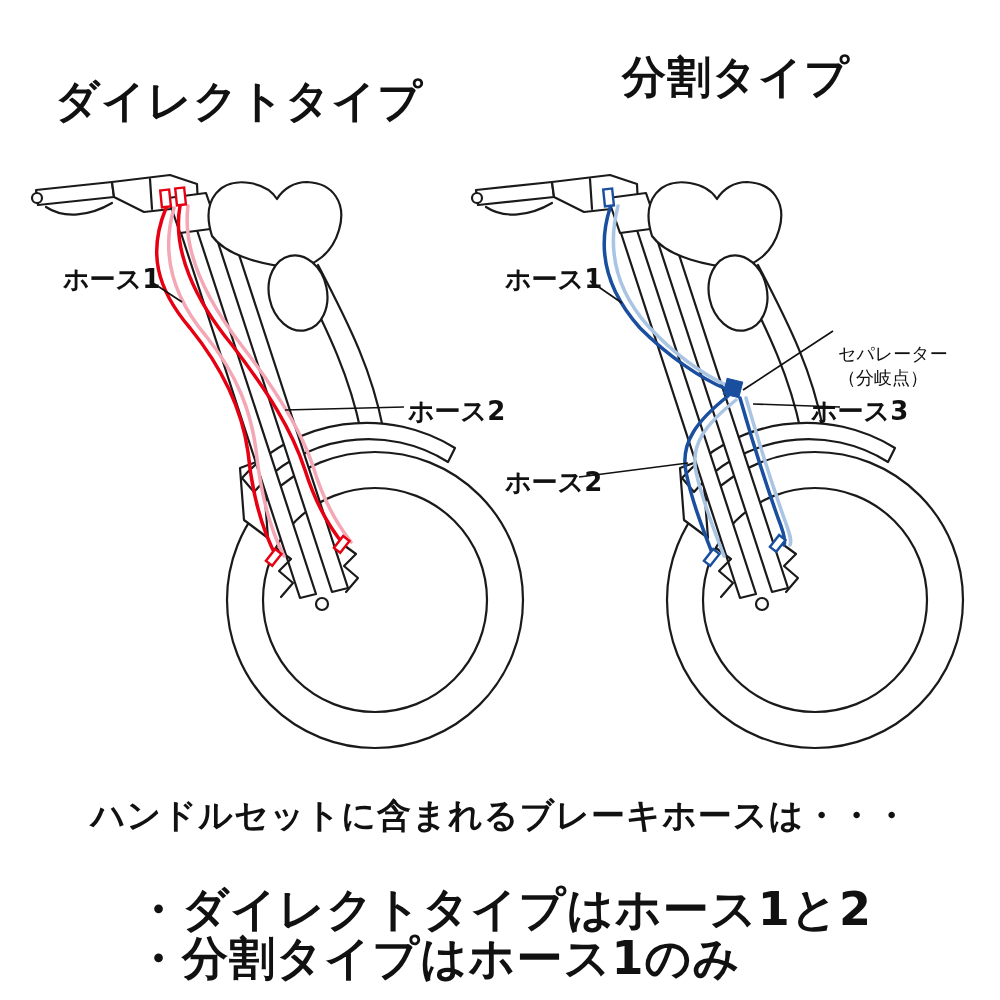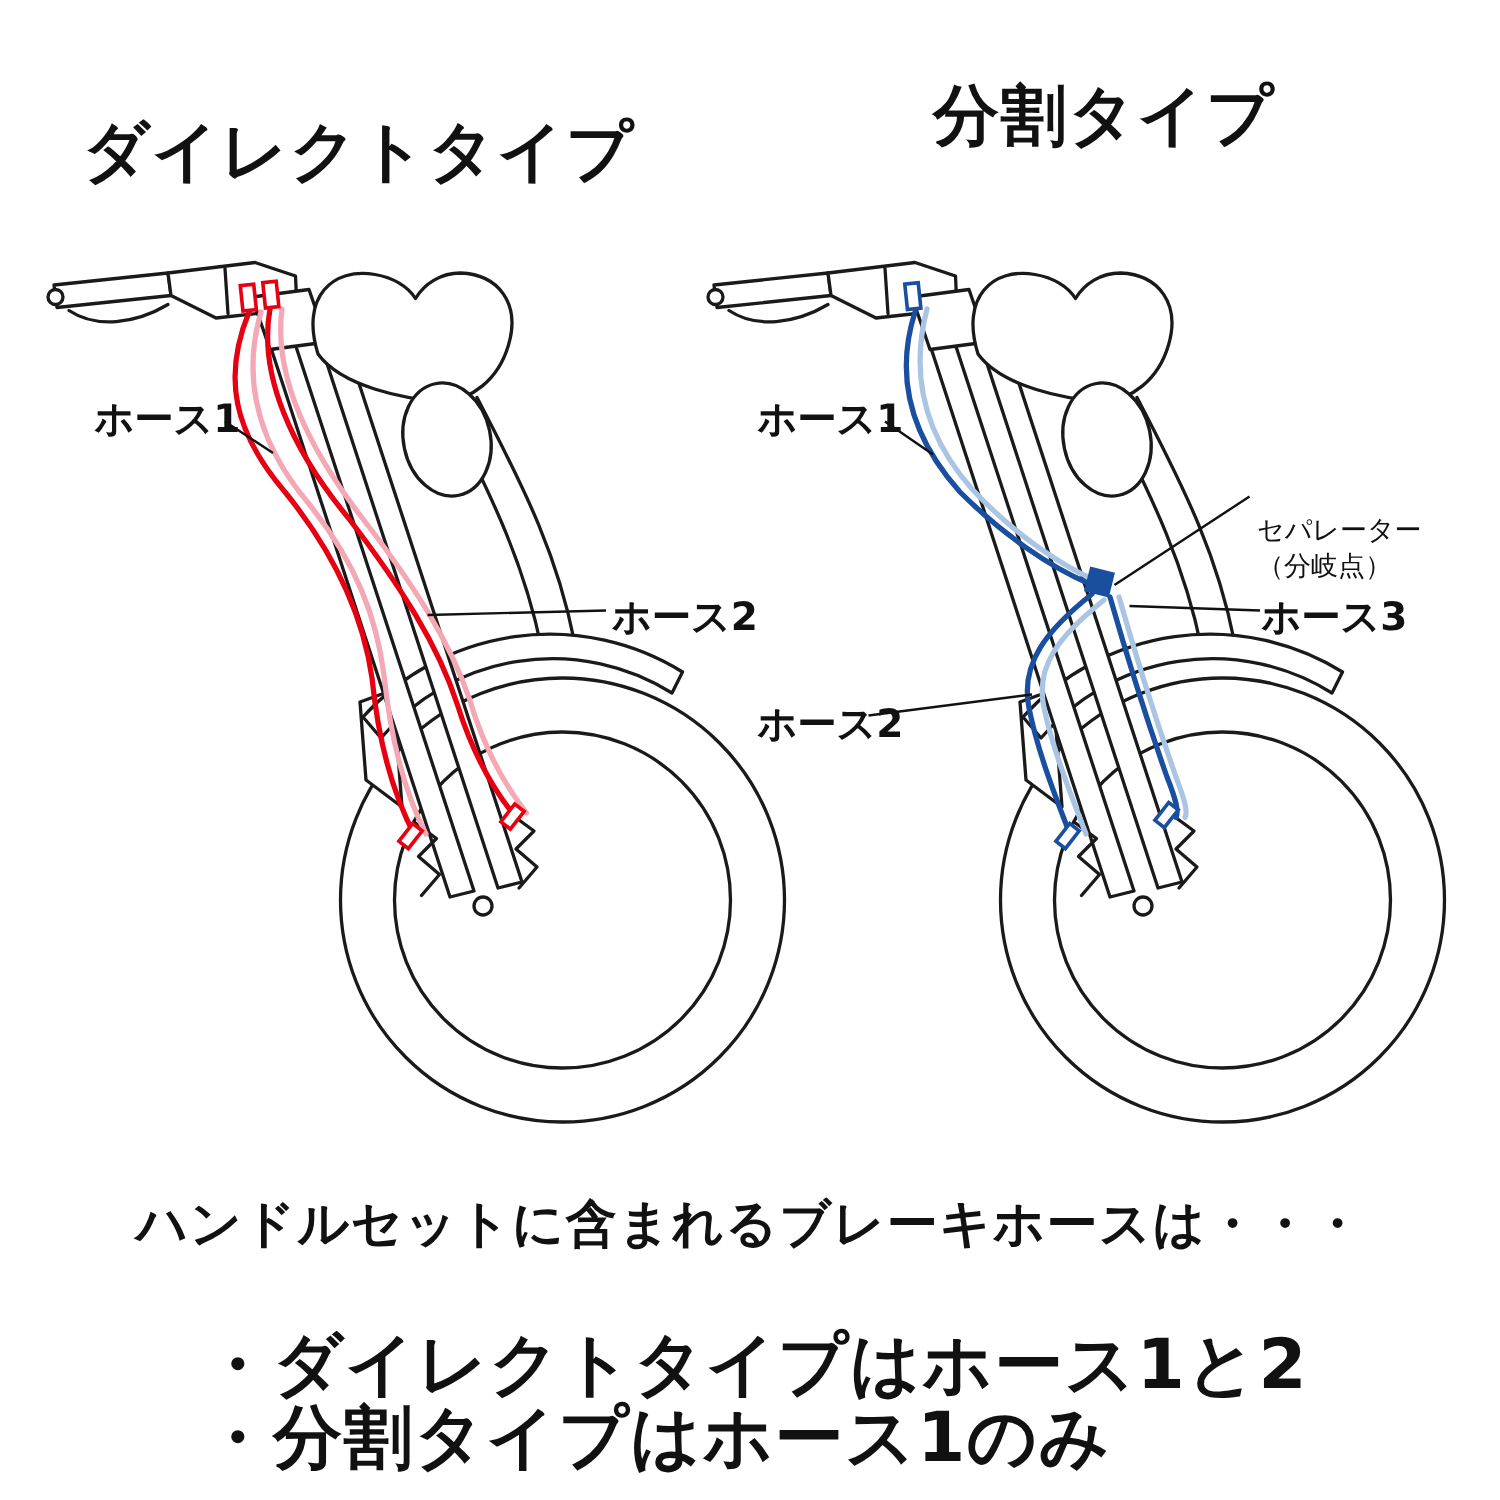--- a/index.html
+++ b/index.html
@@ -113,18 +113,18 @@
 <div class="abs title" style="left:622px;top:48px;">分割タイプ</div>
 
 <div class="abs lbl" style="left:63px;top:262px;">ホース1</div>
 <div class="abs lbl" style="left:408px;top:394px;">ホース2</div>
 
 <div class="abs lbl" style="left:505px;top:262px;">ホース1</div>
 <div class="abs lbl-sm" style="left:838px;top:303px;">
   <div>セパレーター</div>
   <div>（分岐点）</div>
 </div>
-<div class="abs lbl" style="left:841px;top:394px;">ホース3</div>
+<div class="abs lbl" style="left:811px;top:394px;">ホース3</div>
 <div class="abs lbl" style="left:505px;top:465px;">ホース2</div>
 
 <div class="abs footer-intro" style="left:500px;top:793px;transform:translateX(-50%);">ハンドルセットに含まれるブレーキホースは・・・</div>
 <div class="abs footer-bullet" style="left:135px;top:855px;">・ダイレクトタイプはホース1と2</div>
 <div class="abs footer-bullet" style="left:135px;top:904px;">・分割タイプはホース1のみ</div>
 
 </body></html>

